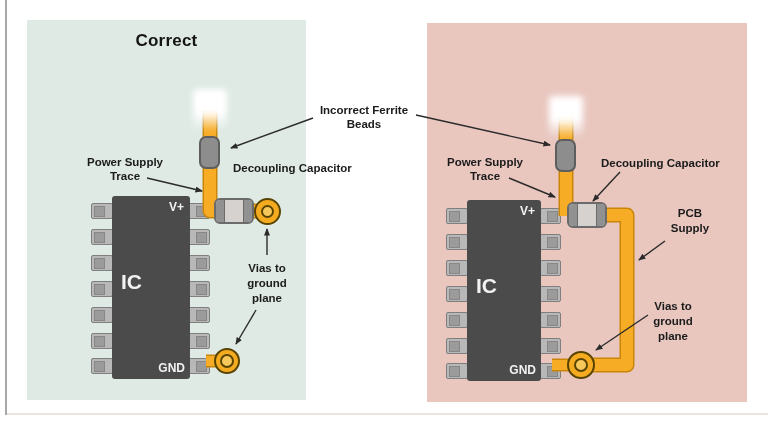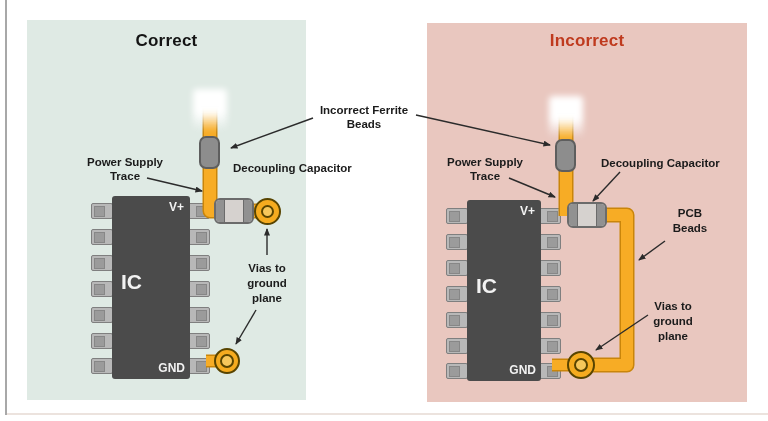--- a/index.html
+++ b/index.html
@@ -78,21 +78,20 @@
 
 <div id="page">
 
   <div class="left-rule"></div>
   <div class="bottom-rule"></div>
 
   <div class="panel panel-correct"></div>
   <div class="panel panel-incorrect"></div>
 
   <div class="panel-title title-correct">Correct</div>
-  <div class="panel-title title-incorrect">Incorrect</div>
 
   <div class="pin pl" style="left:91px;top:203px"></div>
   <div class="pin pl" style="left:91px;top:229px"></div>
   <div class="pin pl" style="left:91px;top:255px"></div>
   <div class="pin pl" style="left:91px;top:281px"></div>
   <div class="pin pl" style="left:91px;top:307px"></div>
   <div class="pin pl" style="left:91px;top:333px"></div>
   <div class="pin pl" style="left:91px;top:358px"></div>
   <div class="pin pr" style="left:188px;top:203px"></div>
   <div class="pin pr" style="left:188px;top:229px"></div>
@@ -180,21 +179,21 @@
   <div class="lbl nowrap lbl-dc-left">Decoupling Capacitor</div>
   <div class="lbl lbl-vias-left">Vias to
 ground
 plane</div>
   <div class="lbl lbl-ferrite">Incorrect Ferrite
 Beads</div>
   <div class="lbl lbl-pst-right">Power Supply
 Trace</div>
   <div class="lbl nowrap lbl-dc-right">Decoupling Capacitor</div>
   <div class="lbl lbl-pcb">PCB
-Beads</div>
+Supply</div>
   <div class="lbl lbl-vias-right">Vias to
 ground
 plane</div>
 
   <svg class="arrows" width="768" height="421">
     <defs>
       <marker id="ah" markerWidth="9" markerHeight="8" refX="6.5" refY="3" orient="auto" markerUnits="userSpaceOnUse">
         <path d="M0,0 L7.5,3 L0,6 z" fill="#2b2b2b"></path>
       </marker>
     </defs>

